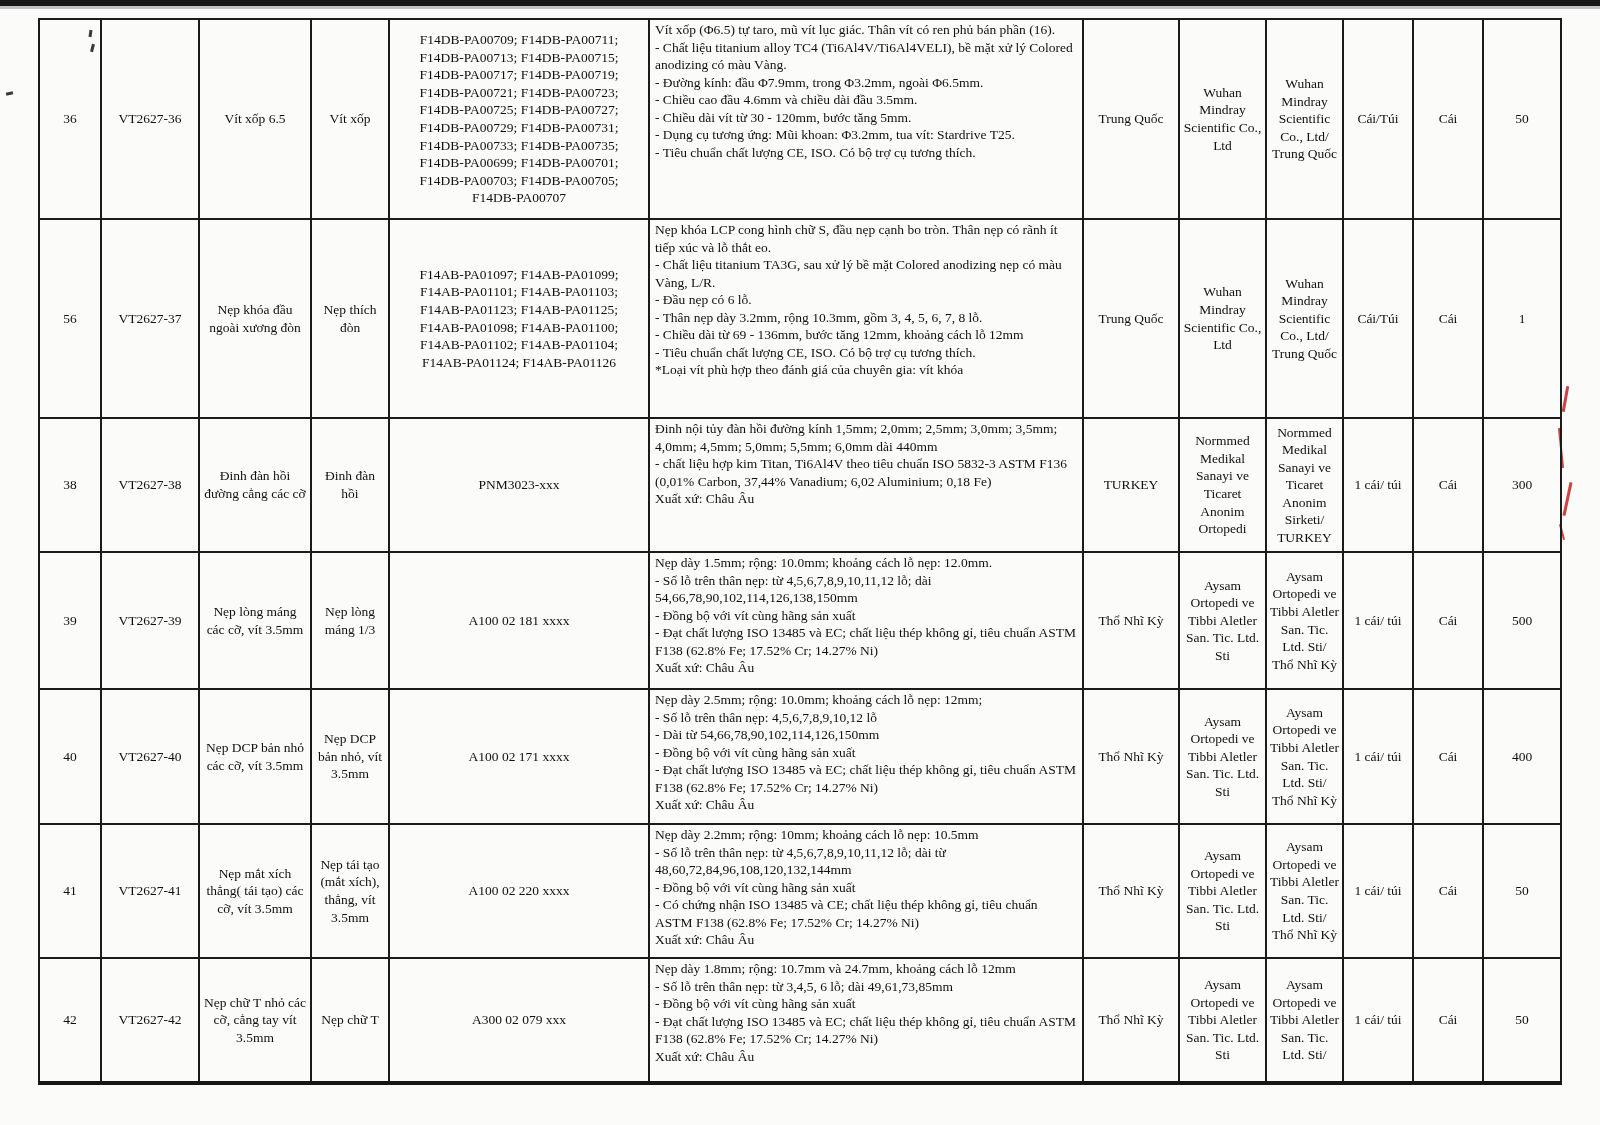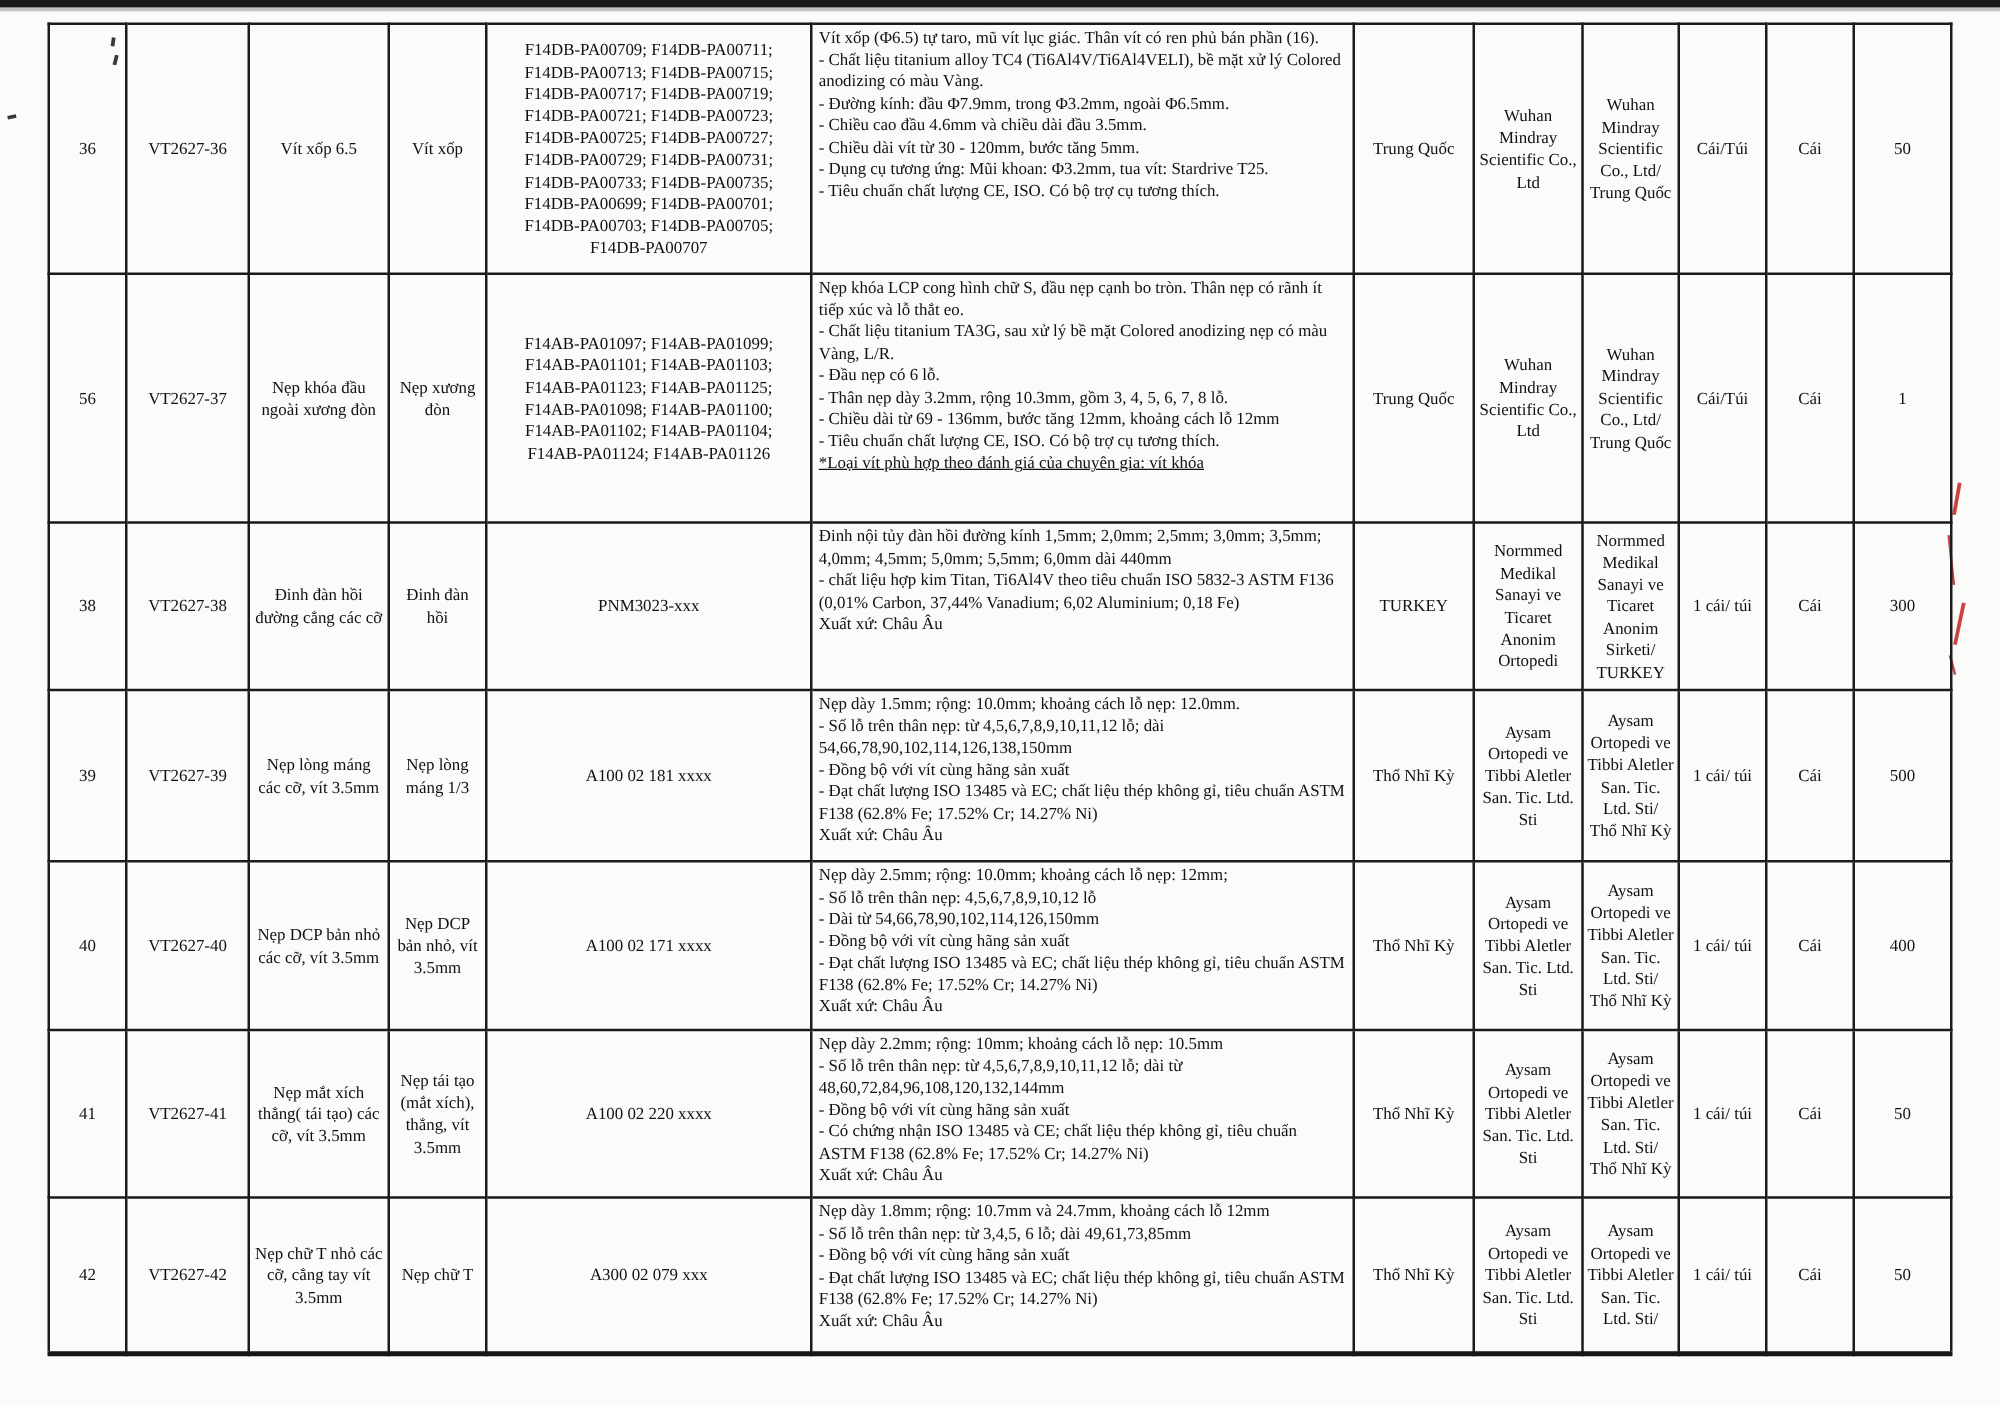--- a/index.html
+++ b/index.html
@@ -18,21 +18,21 @@
     font-size:13.5px; line-height:1.3;
   }
   table.doc { border:2px solid #161616; border-bottom:4px solid #161616; }
   td { border:2px solid #1b1b1b; padding:1px 3px; text-align:center; vertical-align:middle; overflow:hidden; }
   td.desc { text-align:left; vertical-align:top; white-space:pre-line; padding:1px 5px 1px 5px; }
   td.parts { white-space:pre-line; }
   tr.r36 { height:200px; } tr.r37 { height:199px; }
   tr.r38 { height:134px; } tr.r39 { height:137px; }
   tr.r40 { height:135px; } tr.r41 { height:134px; }
   tr.r42 { height:125px; }
-  .footnote { text-decoration:underline; }
+  .footnote { }
 
   .ink-mark { position:absolute; background:#3a3a3a; }
   .ink-a { left:89px; top:30px; width:3px; height:7px; transform:rotate(8deg); }
   .ink-b { left:91px; top:44px; width:3px; height:8px; transform:rotate(14deg); }
   .ink-c { left:6px; top:92px; width:7px; height:3px; transform:rotate(-12deg); }
   .red-pen { position:absolute; border-left:3px solid #c22222; opacity:.85; }
   .red-a { left:1564px; top:386px; height:26px; transform:rotate(10deg); }
   .red-b { left:1560px; top:428px; height:40px; transform:rotate(-6deg); border-left-width:2px; }
   .red-c { left:1566px; top:482px; height:34px; transform:rotate(12deg); }
   .red-d { left:1561px; top:524px; height:16px; transform:rotate(-15deg); border-left-width:2px; }
@@ -96,21 +96,21 @@
       <td>Wuhan Mindray Scientific Co., Ltd/ Trung Quốc</td>
       <td>Cái/Túi</td>
       <td>Cái</td>
       <td>50</td>
     </tr>
 
     <tr class="r37">
       <td>56</td>
       <td>VT2627-37</td>
       <td>Nẹp khóa đầu ngoài xương đòn</td>
-      <td>Nẹp xương đòn</td>
+      <td>Nẹp thích đòn</td>
       <td class="parts">F14AB-PA01097; F14AB-PA01099;
 F14AB-PA01101; F14AB-PA01103;
 F14AB-PA01123; F14AB-PA01125;
 F14AB-PA01098; F14AB-PA01100;
 F14AB-PA01102; F14AB-PA01104;
 F14AB-PA01124; F14AB-PA01126</td>
       <td class="desc"><div>Nẹp khóa LCP cong hình chữ S, đầu nẹp cạnh bo tròn. Thân nẹp có rãnh ít tiếp xúc và lỗ thắt eo.
 - Chất liệu titanium TA3G, sau xử lý bề mặt Colored anodizing nẹp có màu Vàng, L/R.
 - Đầu nẹp có 6 lỗ.
 - Thân nẹp dày 3.2mm, rộng 10.3mm, gồm 3, 4, 5, 6, 7, 8 lỗ.

